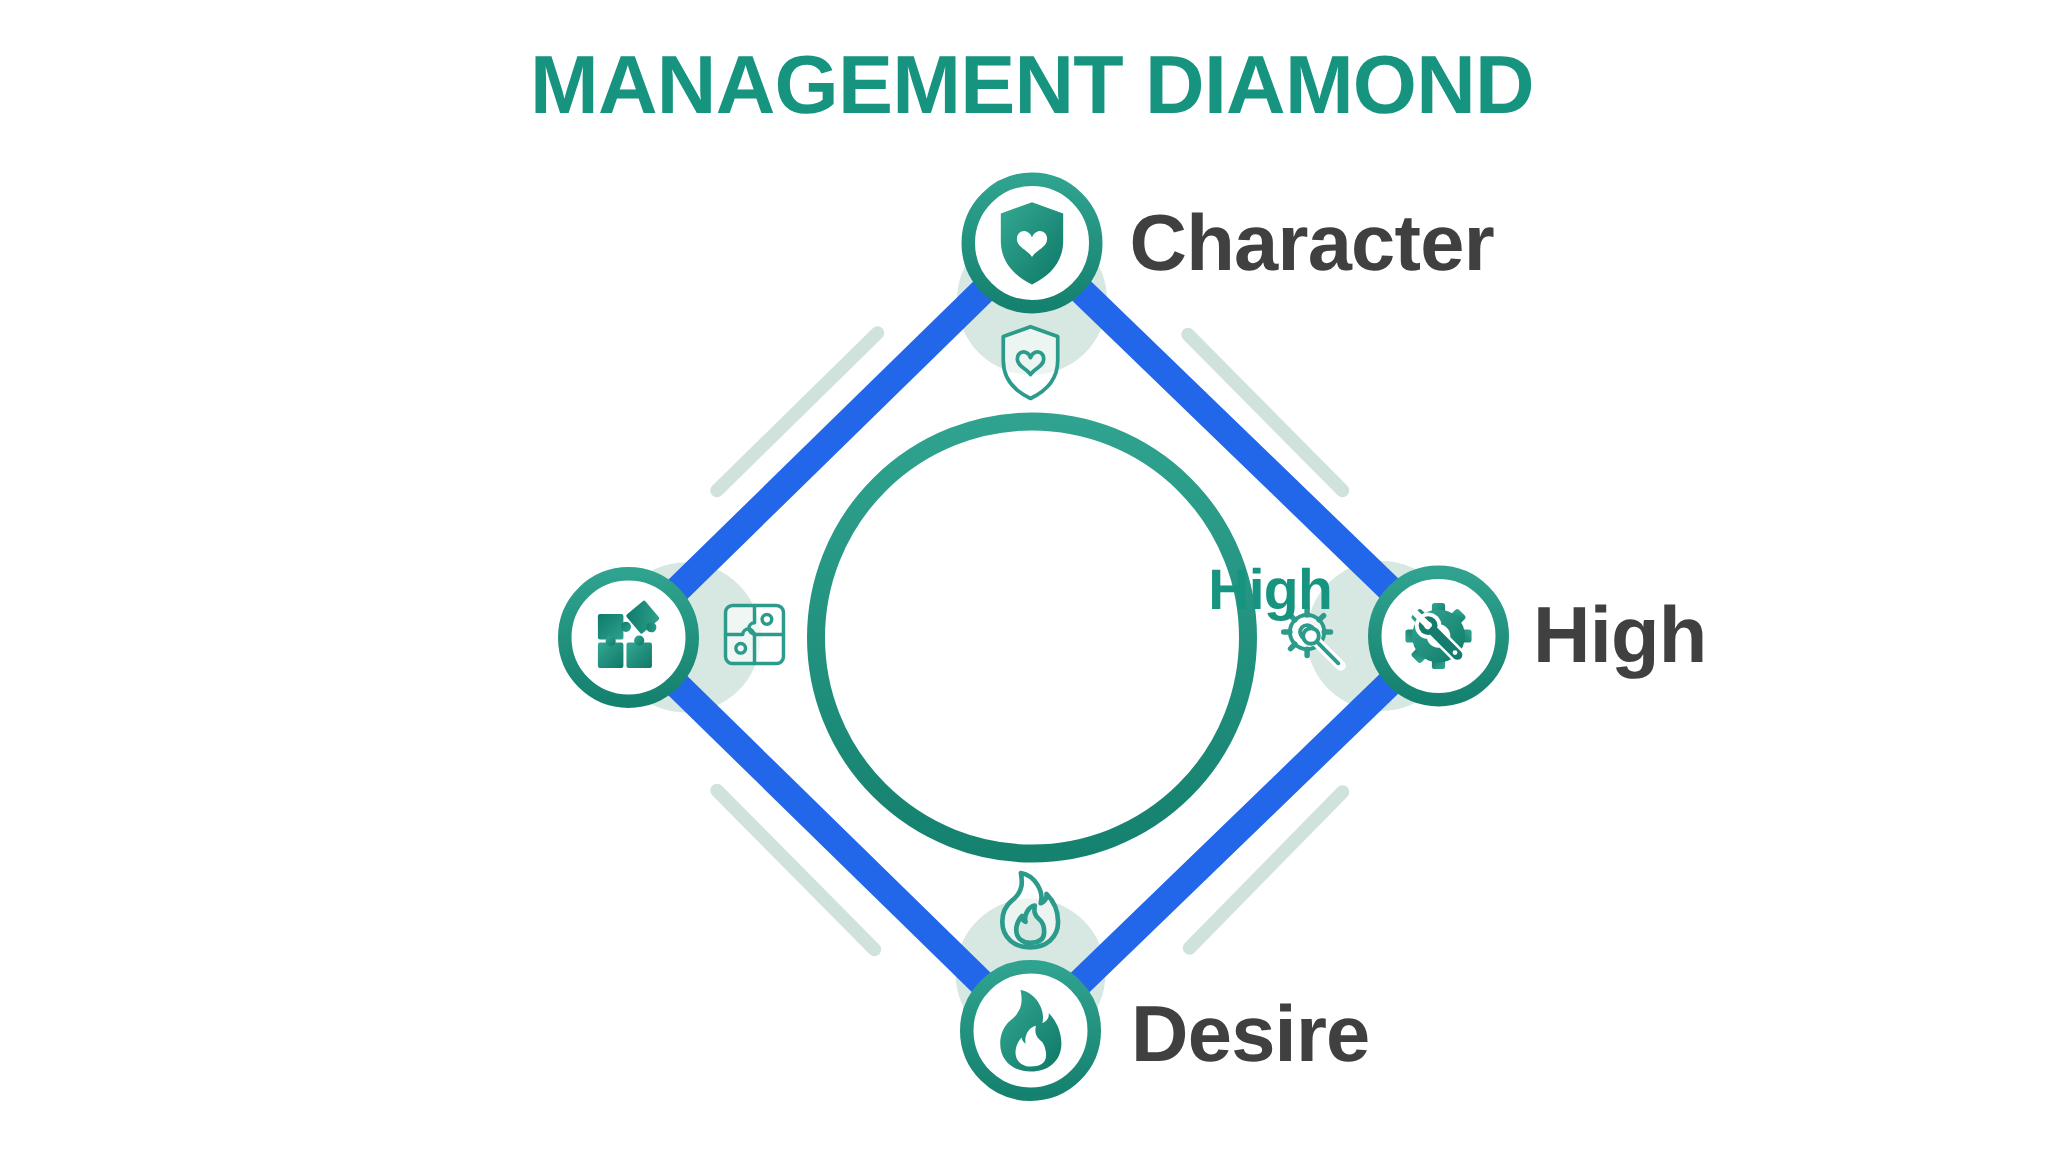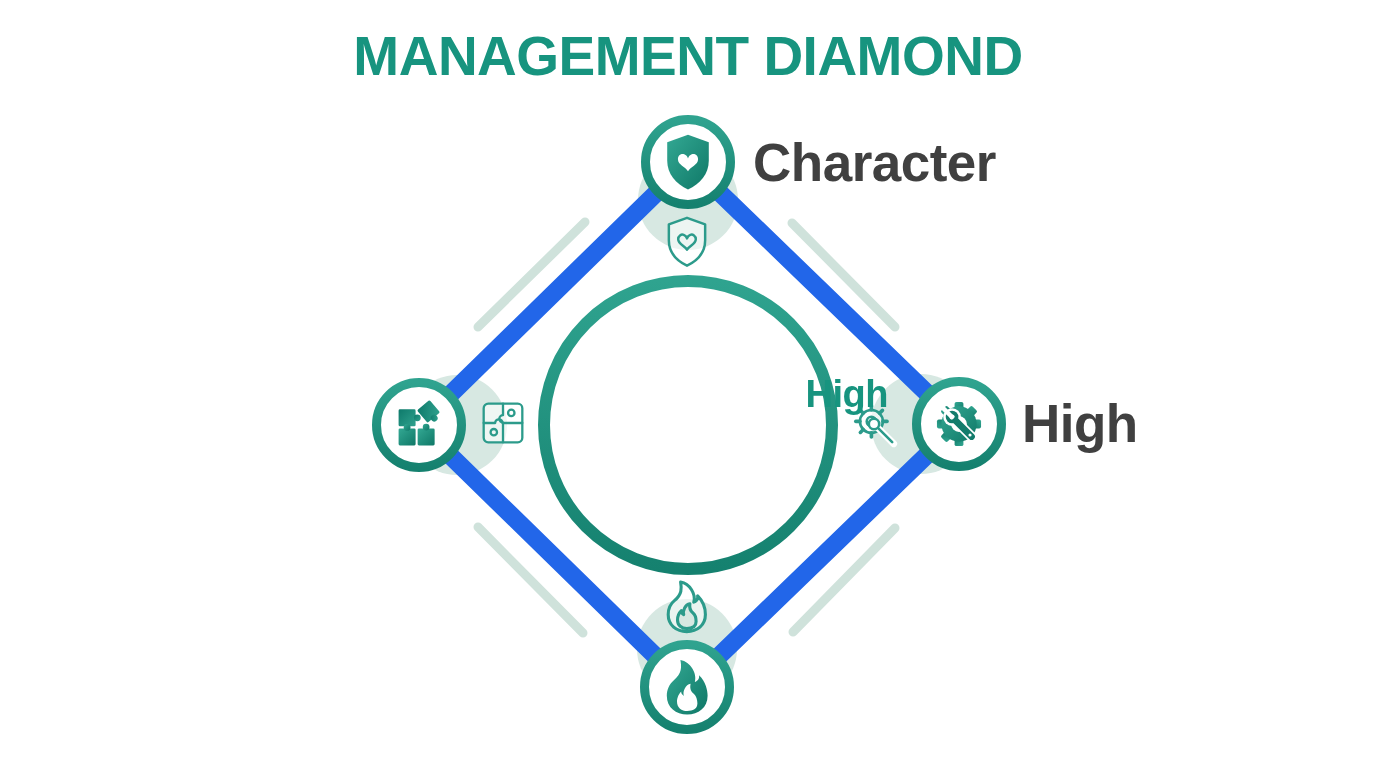--- a/index.html
+++ b/index.html
@@ -150,17 +150,18 @@
       <circle cx="32.5" cy="53.5" r="5" fill="url(#gIcon)"></circle>
       <rect x="48" y="55" width="25" height="25" rx="2" fill="url(#gIcon)"></rect>
       <circle cx="60.5" cy="53" r="5" fill="url(#gIcon)"></circle>
     </g>
   </svg>
 
   <div class="title">MANAGEMENT DIAMOND</div>
 
   <div class="node-label label-character">Character</div>
   <div class="node-label label-skill">High</div>
+  <div class="node-label label-desire">Desire</div>
 
   <div class="center-text">
     <div>High</div>
   </div>
 </div>
 
 </body></html>

